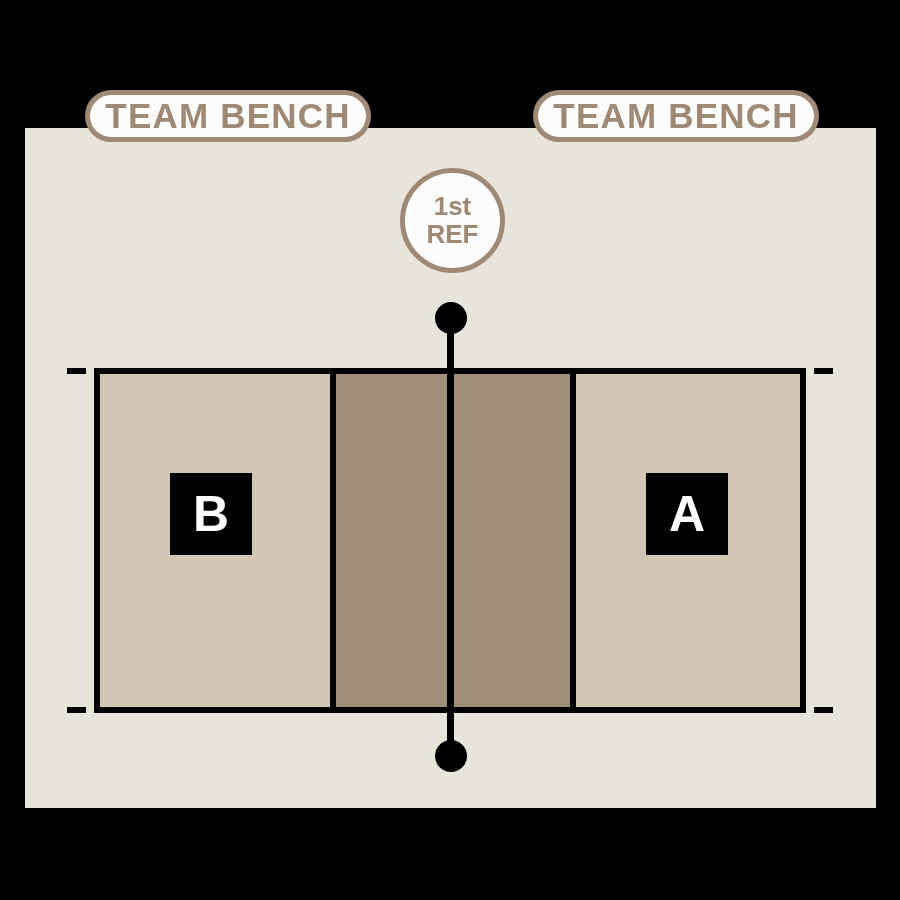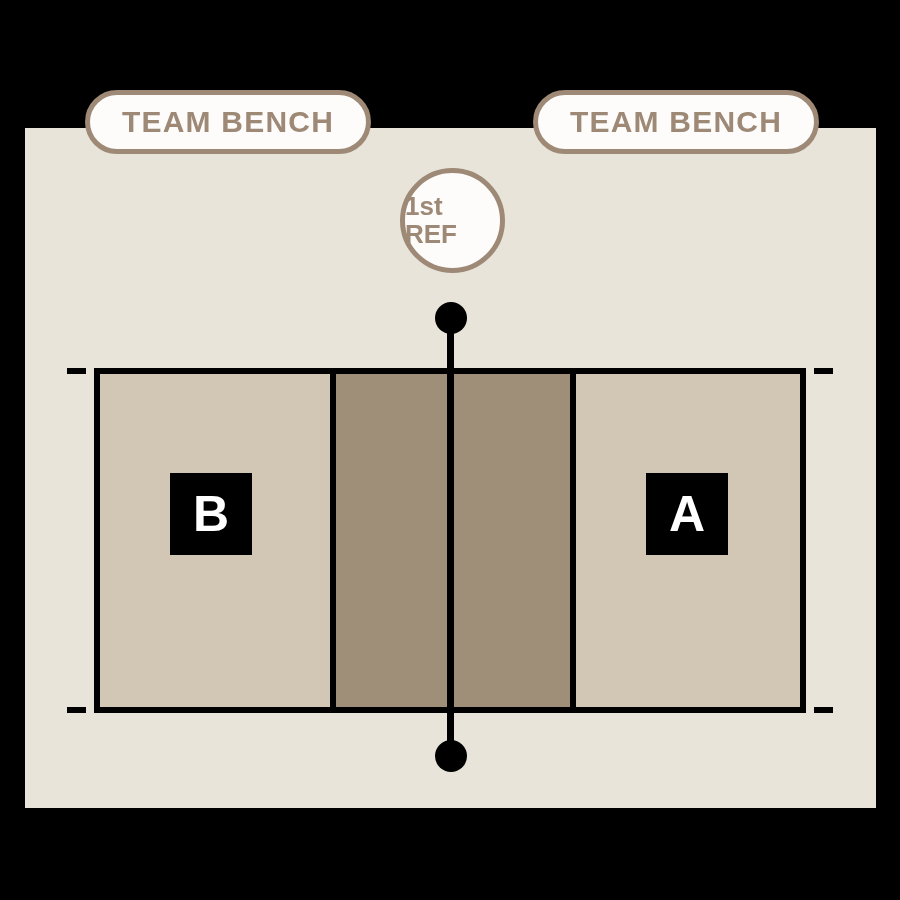--- a/index.html
+++ b/index.html
@@ -102,30 +102,30 @@
     line-height: 1;
     font-family: "Liberation Sans", sans-serif;
   }
   .team-box-b { left: 170px; top: 473px; }
   .team-box-a { left: 646px; top: 473px; }
 
   
   .bench-pill {
     position: absolute;
     top: 90px;
-    height: 64px;
+    height: 52px;
     box-sizing: border-box;
     background: #FDFCFA;
     border: 5px solid #9D8975;
     border-radius: 34px;
     display: flex;
     align-items: center;
     justify-content: center;
     color: #9D8975;
-    font-size: 30px;
+    font-size: 35px;
     font-weight: bold;
     letter-spacing: 1.2px;
     font-family: "Liberation Sans", sans-serif;
     white-space: nowrap;
   }
   .bench-pill-left  { left: 85px;  width: 286px; }
   .bench-pill-right { left: 533px; width: 286px; }
 
   
   .ref-badge {
@@ -133,21 +133,21 @@
     left: 400px;
     top: 168px;
     width: 105px;
     height: 105px;
     box-sizing: border-box;
     background: #FDFCFA;
     border: 5px solid #9D8975;
     border-radius: 50%;
     display: flex;
     flex-direction: column;
-    align-items: flex-start;
+    align-items: center;
     justify-content: center;
     color: #9D8975;
     font-size: 26px;
     font-weight: bold;
     line-height: 1.05;
     font-family: "Liberation Sans", sans-serif;
   }
   .ref-badge span { display: block; }
 </style>
 </head>

